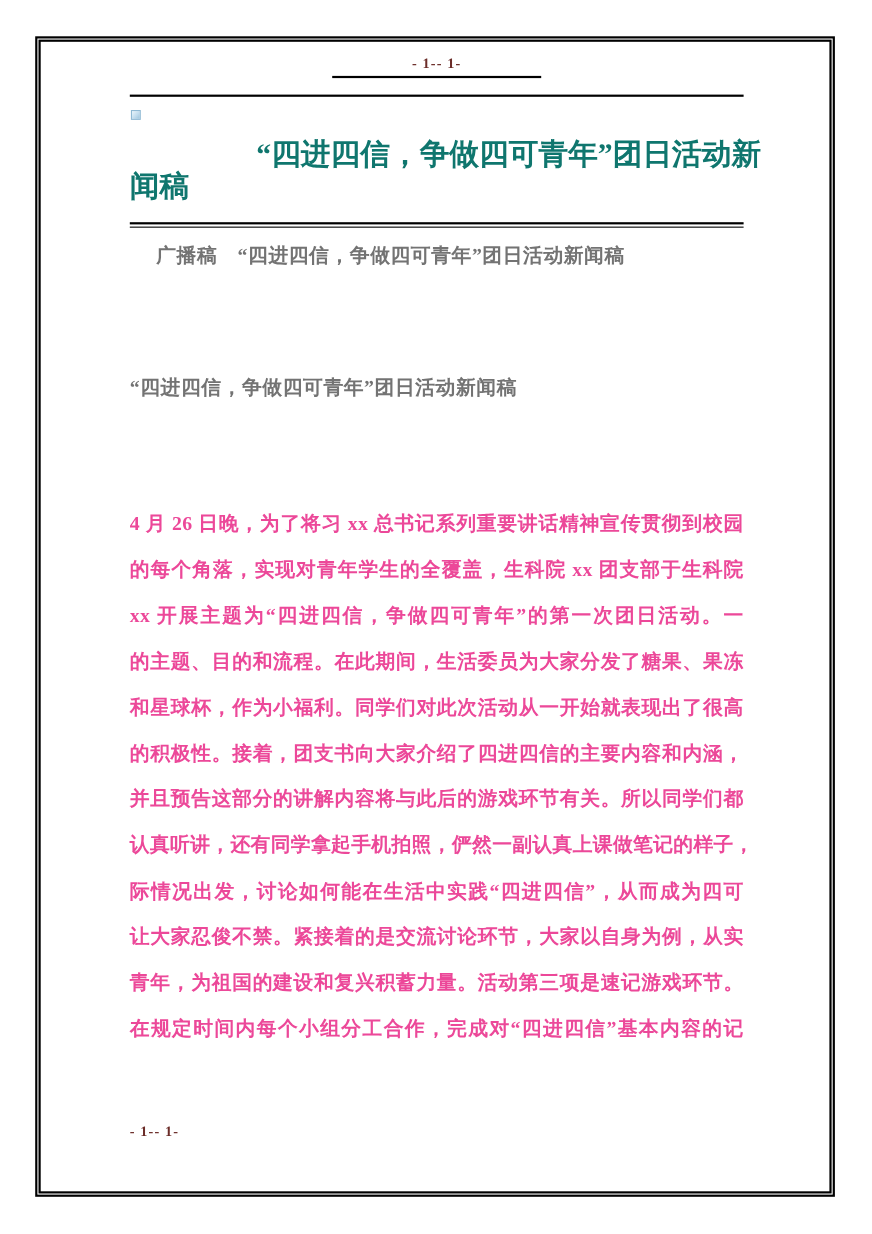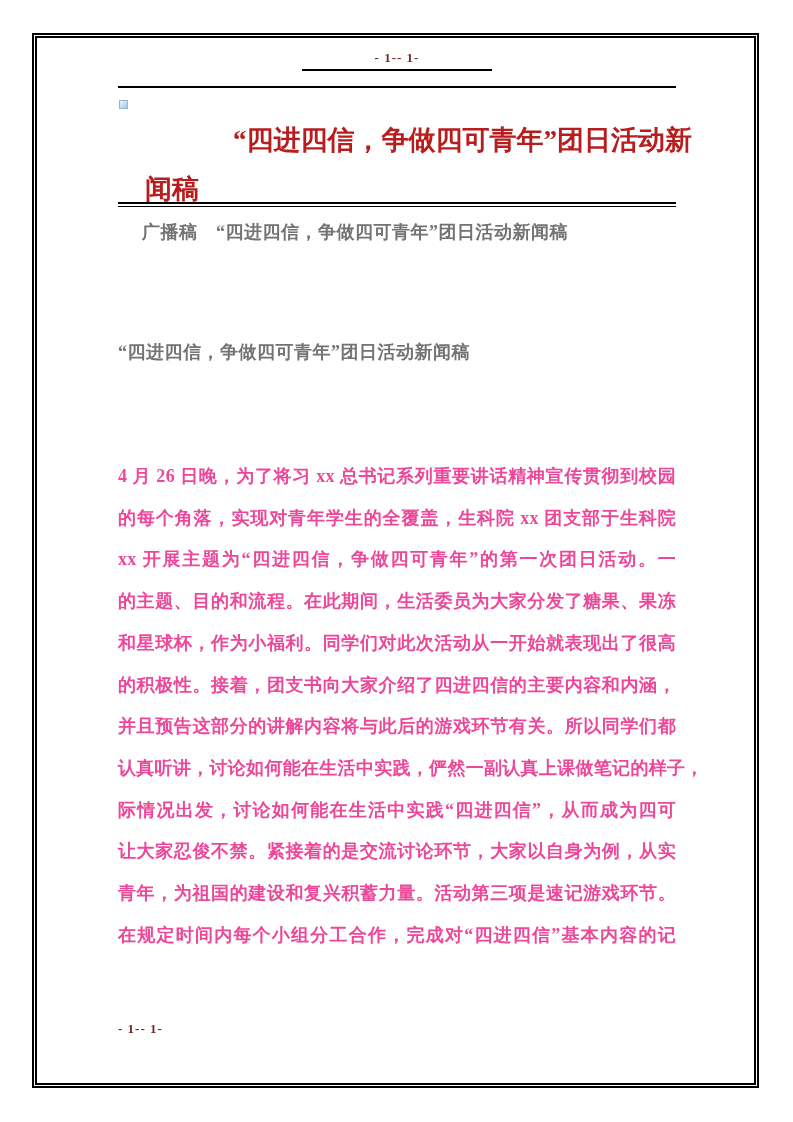--- a/index.html
+++ b/index.html
@@ -26,25 +26,25 @@
   .hdr-rule{
     left:118px;top:86px;width:558px;height:0;border-top:2px solid #000;
   }
   .anchor-sq{
     left:119px;top:100px;width:9px;height:9px;
     background:linear-gradient(135deg,#eaf5fb 0%,#c3ddee 55%,#9cc4dd 100%);
     border:1px solid #8fb9d4;box-sizing:border-box;
   }
   
   .title-line{
-    font-size:27px;font-weight:bold;color:#b91c1c;line-height:34px;
+    font-size:27px;font-weight:bold;color:#0f766e;line-height:34px;
     white-space:nowrap;letter-spacing:0;
   }
   .t1{left:233px;top:123px;}
-  .t2{left:118px;top:172px;margin-left:27px;}
+  .t2{left:118px;top:152px;}
   .title-rule{
     left:118px;top:202px;width:558px;height:2px;
     border-top:2px solid #000;border-bottom:1px solid #000;
   }
   
   .subhead{
     font-size:18px;font-weight:bold;color:#737373;line-height:24px;
     white-space:nowrap;letter-spacing:0.5px;
   }
   .s1{left:142px;top:220px;}
@@ -89,21 +89,21 @@
 <div class="abs subhead s2">“四进四信，争做四可青年”团日活动新闻稿</div>
 
 <div class="abs bodytext">
   <div class="bl">4 月 26 日晚，为了将习 xx 总书记系列重要讲话精神宣传贯彻到校园</div>
   <div class="bl">的每个角落，实现对青年学生的全覆盖，生科院 xx 团支部于生科院</div>
   <div class="bl">xx 开展主题为“四进四信，争做四可青年”的第一次团日活动。一</div>
   <div class="bl">的主题、目的和流程。在此期间，生活委员为大家分发了糖果、果冻</div>
   <div class="bl">和星球杯，作为小福利。同学们对此次活动从一开始就表现出了很高</div>
   <div class="bl">的积极性。接着，团支书向大家介绍了四进四信的主要内容和内涵，</div>
   <div class="bl">并且预告这部分的讲解内容将与此后的游戏环节有关。所以同学们都</div>
-  <div class="bl">认真听讲，讨论如何能在生活中实践，俨然一副认真上课做笔记的样子，</div>
+  <div class="bl">认真听讲，还有同学拿起手机拍照，俨然一副认真上课做笔记的样子，</div>
   <div class="bl">际情况出发，讨论如何能在生活中实践“四进四信”，从而成为四可</div>
   <div class="bl">让大家忍俊不禁。紧接着的是交流讨论环节，大家以自身为例，从实</div>
   <div class="bl">青年，为祖国的建设和复兴积蓄力量。活动第三项是速记游戏环节。</div>
   <div class="bl">在规定时间内每个小组分工合作，完成对“四进四信”基本内容的记</div>
 </div>
 
 <div class="abs ftr">
   <span>- 1-- 1-</span>
 </div>
 

